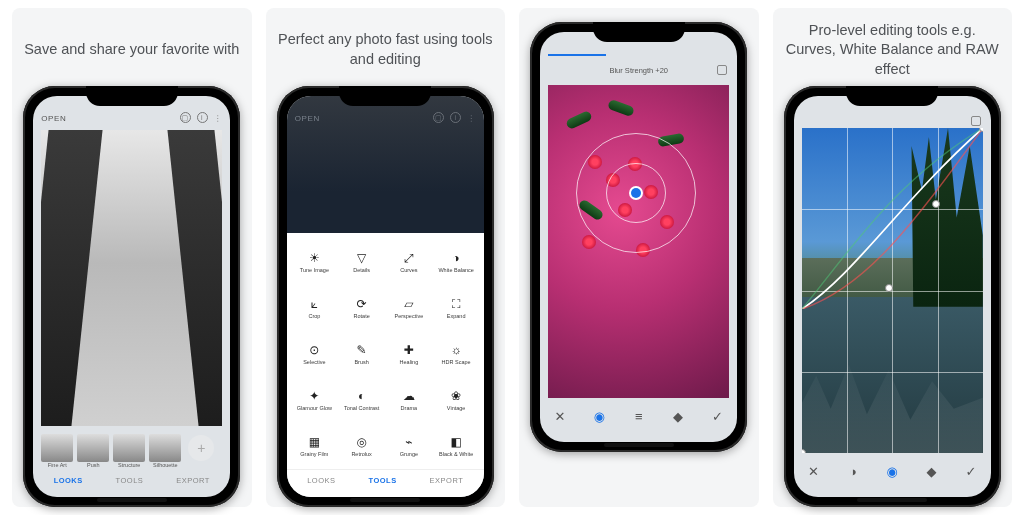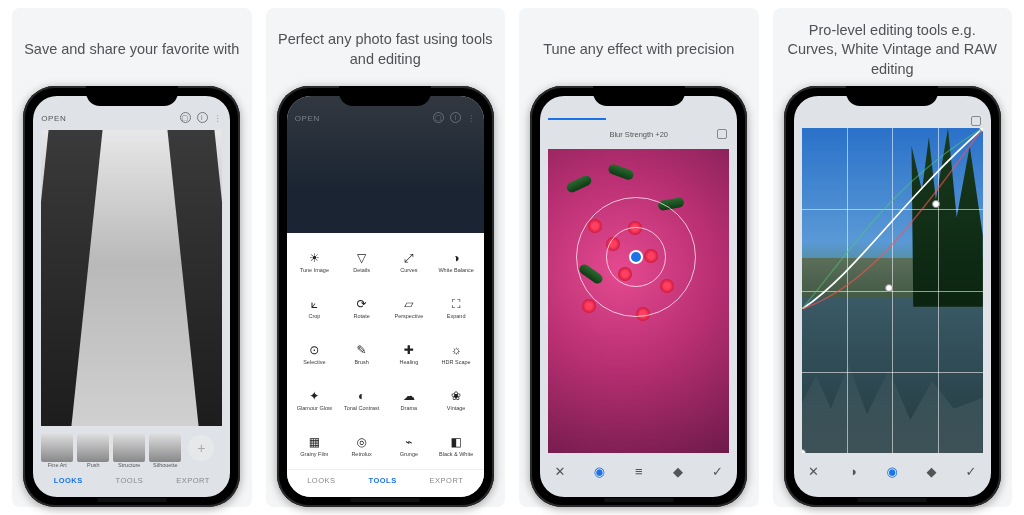--- a/index.html
+++ b/index.html
@@ -377,21 +377,20 @@
           <span class="tab active">TOOLS</span>
           <span class="tab">EXPORT</span>
         </div>
       </div>
     </div>
     <div class="home-ind"></div>
   </div>
 </div>
 
 <div class="panel">
-  <div class="caption">Tune any effect with precision</div>
   <div class="phone">
     <div class="notch"></div>
     <div class="screen">
       <div class="p3-top">
           <div class="progress"></div>
         </div>
       <div class="status-line">
         <span>Blur Strength +20</span>
         <span class="compare-icon"></span>
       </div>
@@ -418,21 +417,21 @@
         <span class="tbico">≡</span>
         <span class="tbico">◆</span>
         <span class="tbico">✓</span>
       </div>
     </div>
     <div class="home-ind"></div>
   </div>
 </div>
 
 <div class="panel">
-  <div class="caption">Pro-level editing tools e.g. Curves, White Vintage and RAW editing</div>
+  <div class="caption">Pro-level editing tools e.g. Curves, White Balance and RAW effect</div>
   <div class="phone">
     <div class="notch"></div>
     <div class="screen">
       <div class="p4-top">
         <span class="compare-icon" style="top:20px;"></span>
       </div>
       <div class="p4-photo">
         <div class="mountain"></div>
         <div class="lake"></div>
         <div class="trees"></div>

